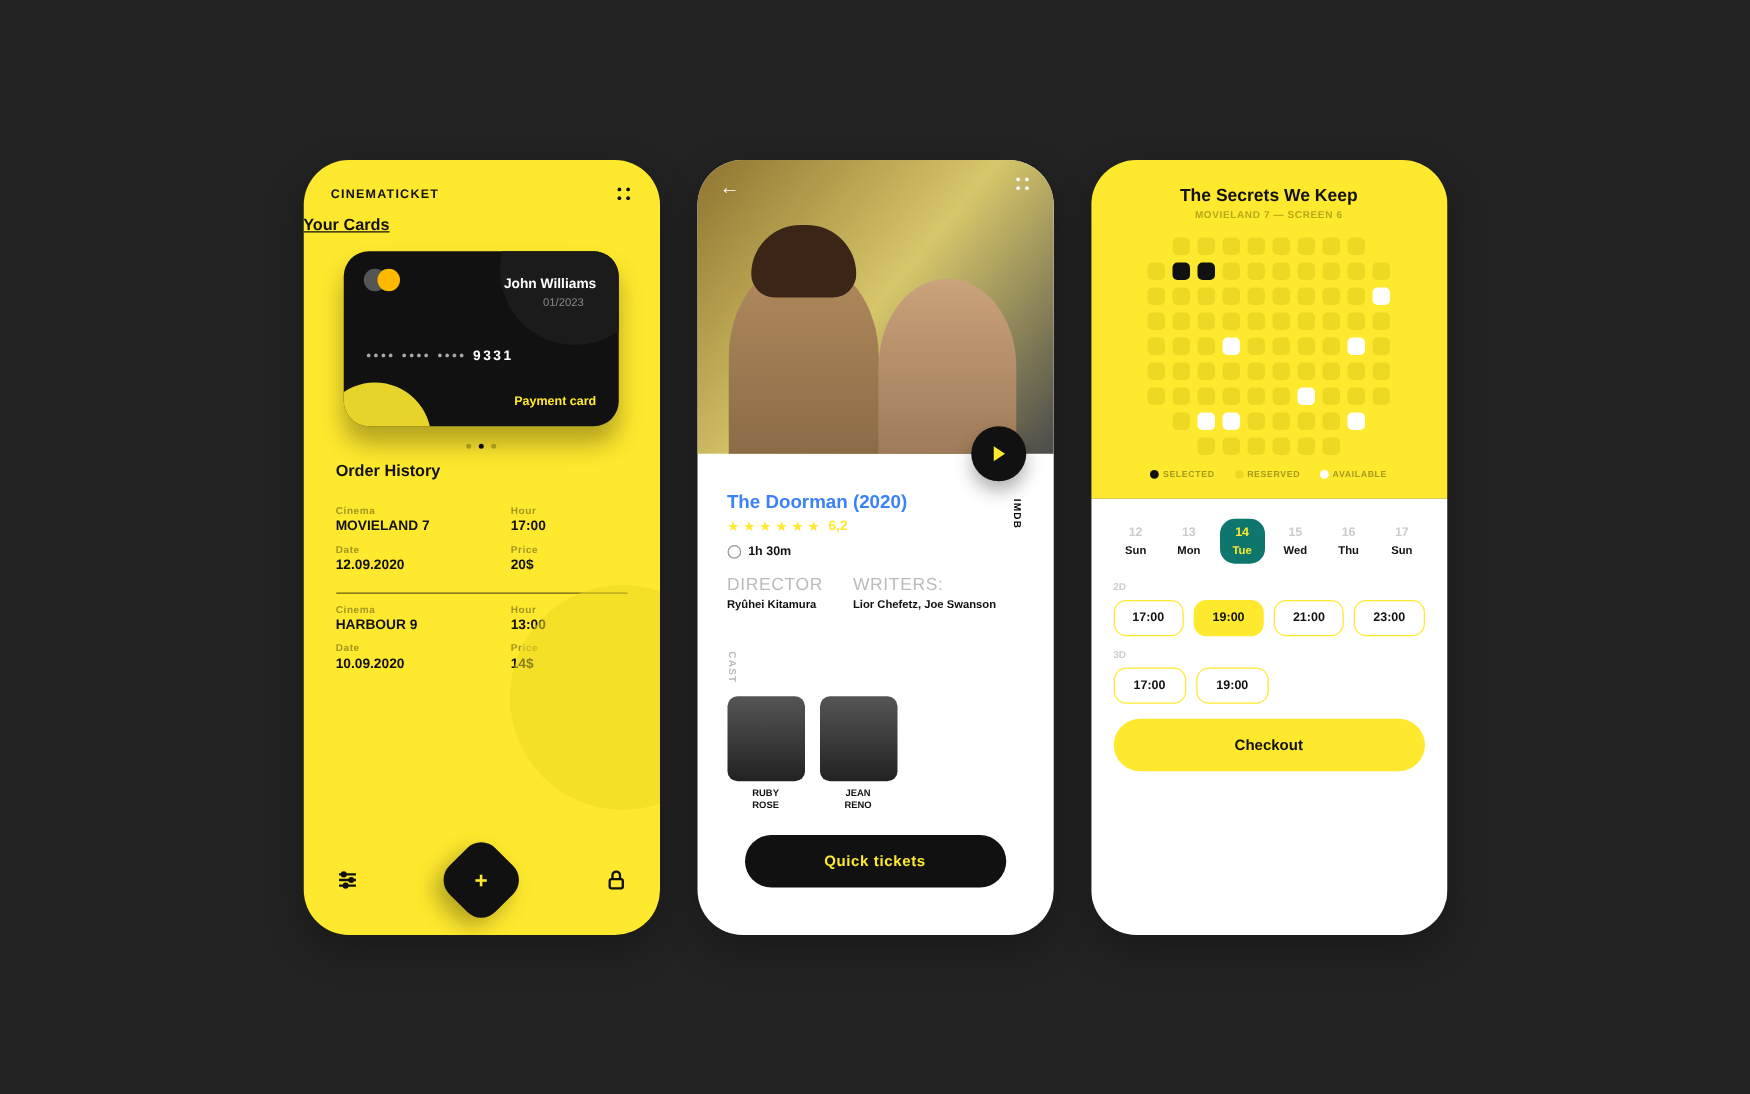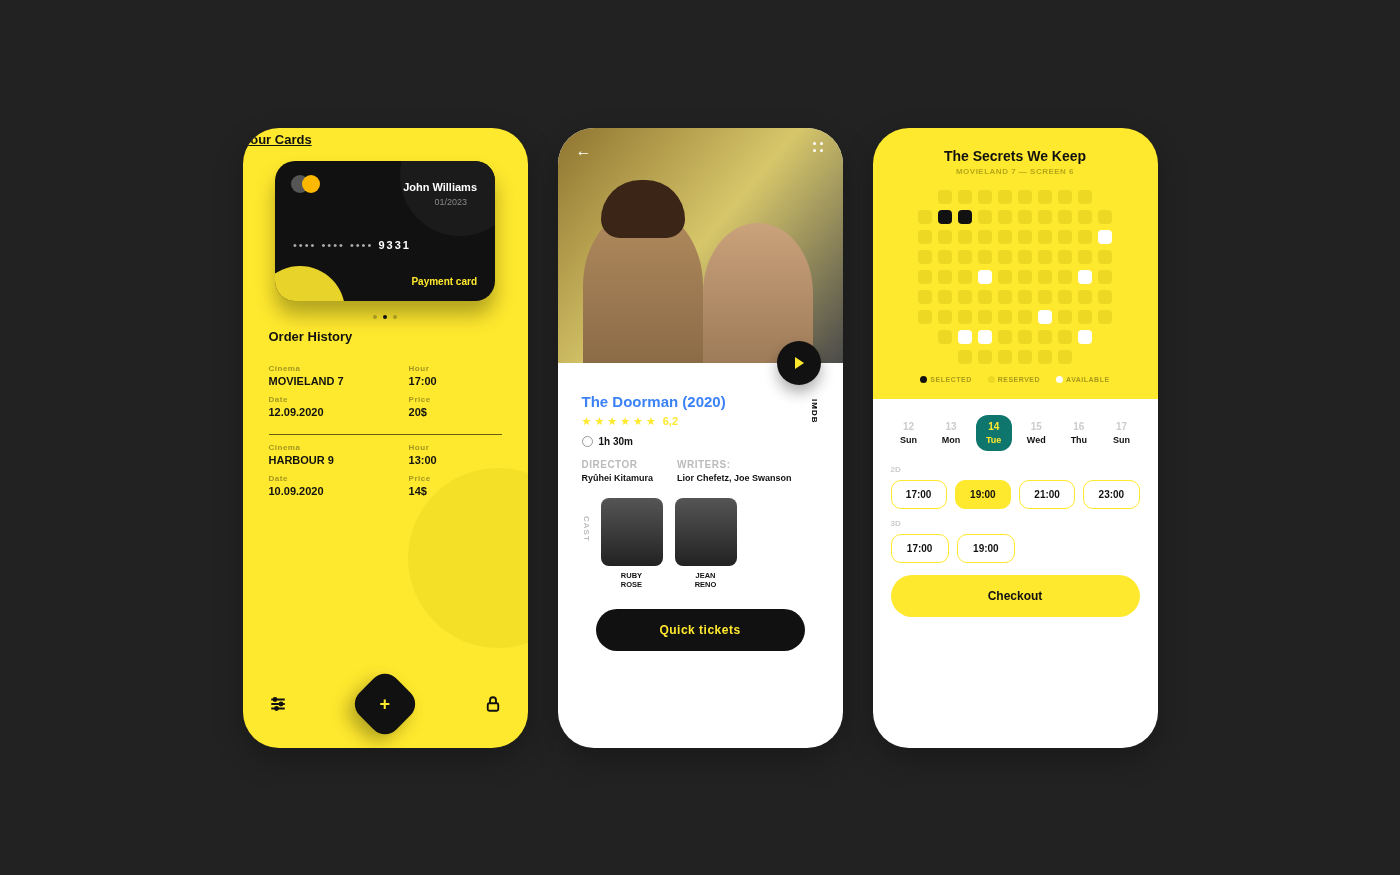--- a/index.html
+++ b/index.html
@@ -66,24 +66,24 @@
 .play{position:absolute;right:22px;bottom:-22px;width:44px;height:44px;border-radius:50%;background:#111;display:flex;align-items:center;justify-content:center;box-shadow:0 8px 14px rgba(0,0,0,.3);}
 .play span{width:0;height:0;border-left:9px solid var(--yellow);border-top:6px solid transparent;border-bottom:6px solid transparent;margin-left:2px;}
 .mid-body{padding:30px 24px 16px;position:relative;}
 .movie-title{font-weight:800;font-size:15px;color:#3b82f6;margin:0;}
 .stars{display:flex;align-items:center;gap:3px;margin:5px 0 8px;}
 .stars span{color:var(--yellow);font-size:11px;}
 .rating{font-size:10px;font-weight:700;color:#111;margin-left:4px;}
 .runtime{font-size:10px;font-weight:700;color:#111;display:flex;align-items:center;gap:6px;margin-bottom:12px;}
 .runtime .clk{width:11px;height:11px;border:1.5px solid #999;border-radius:50%;}
 .crew{display:flex;gap:24px;font-size:9px;margin-bottom:14px;}
-.crew .c-lbl{color:#bbb;font-weight:700;letter-spacing:.5px;font-size:10px;margin-bottom:3px;}
+.crew .c-lbl{color:#bbb;font-weight:400;letter-spacing:.5px;font-size:14px;margin-bottom:3px;}
 .crew .c-val{font-weight:700;color:#111;line-height:1.3;}
 .imdb{position:absolute;right:24px;top:36px;font-size:8px;font-weight:800;writing-mode:vertical-rl;letter-spacing:1px;}
-.cast{display:flex;gap:10px;align-items:flex-start;}
+.cast{display:flex;gap:10px;align-items:flex-start;flex-direction:column;}
 .cast-lbl{font-size:8px;color:#bbb;font-weight:700;writing-mode:vertical-rl;letter-spacing:1px;margin-top:18px;}
 .actor{text-align:center;}
 .actor .pic{width:62px;height:68px;border-radius:8px;background:linear-gradient(#555,#222);margin-bottom:5px;}
 .actor .an{font-size:7.5px;font-weight:800;line-height:1.2;color:#111;}
 .quick{margin:20px 14px 0;background:#111;color:var(--yellow);text-align:center;padding:14px 0;border-radius:26px;font-size:12px;font-weight:700;letter-spacing:.5px;}
 
 
 .phone.right{display:flex;flex-direction:column;}
 .seat-area{background:var(--yellow);padding:20px 20px 16px;border-radius:0 0 0 0;}
 .sa-title{font-size:14px;font-weight:800;text-align:center;color:#111;}
@@ -109,20 +109,29 @@
 .slots{display:flex;gap:8px;margin-bottom:10px;}
 .slot{flex:1;text-align:center;font-size:10px;font-weight:800;padding:8px 0;border-radius:10px;border:1px solid var(--yellow);color:#111;}
 .slot.sel{background:var(--yellow);}
 .checkout{margin-top:12px;background:var(--yellow);text-align:center;padding:14px 0;border-radius:26px;font-size:12px;font-weight:800;color:#111;}
 </style>
 </head>
 <body>
 
 <div class="phone left">
   <div class="y-bubble"></div>
+  <div class="app-header">
+    <div class="brand">CINEMATICKET</div>
+    <div class="dots">
+        <span></span>
+        <span></span>
+        <span></span>
+        <span></span>
+      </div>
+  </div>
   <div class="section-title">Your Cards</div>
   <div class="card">
     <div class="circle1"></div>
     <div class="circle2"></div>
     <div class="mc">
         <span></span>
         <span></span>
       </div>
     <div class="name">John Williams</div>
     <div class="exp">01/2023</div>

